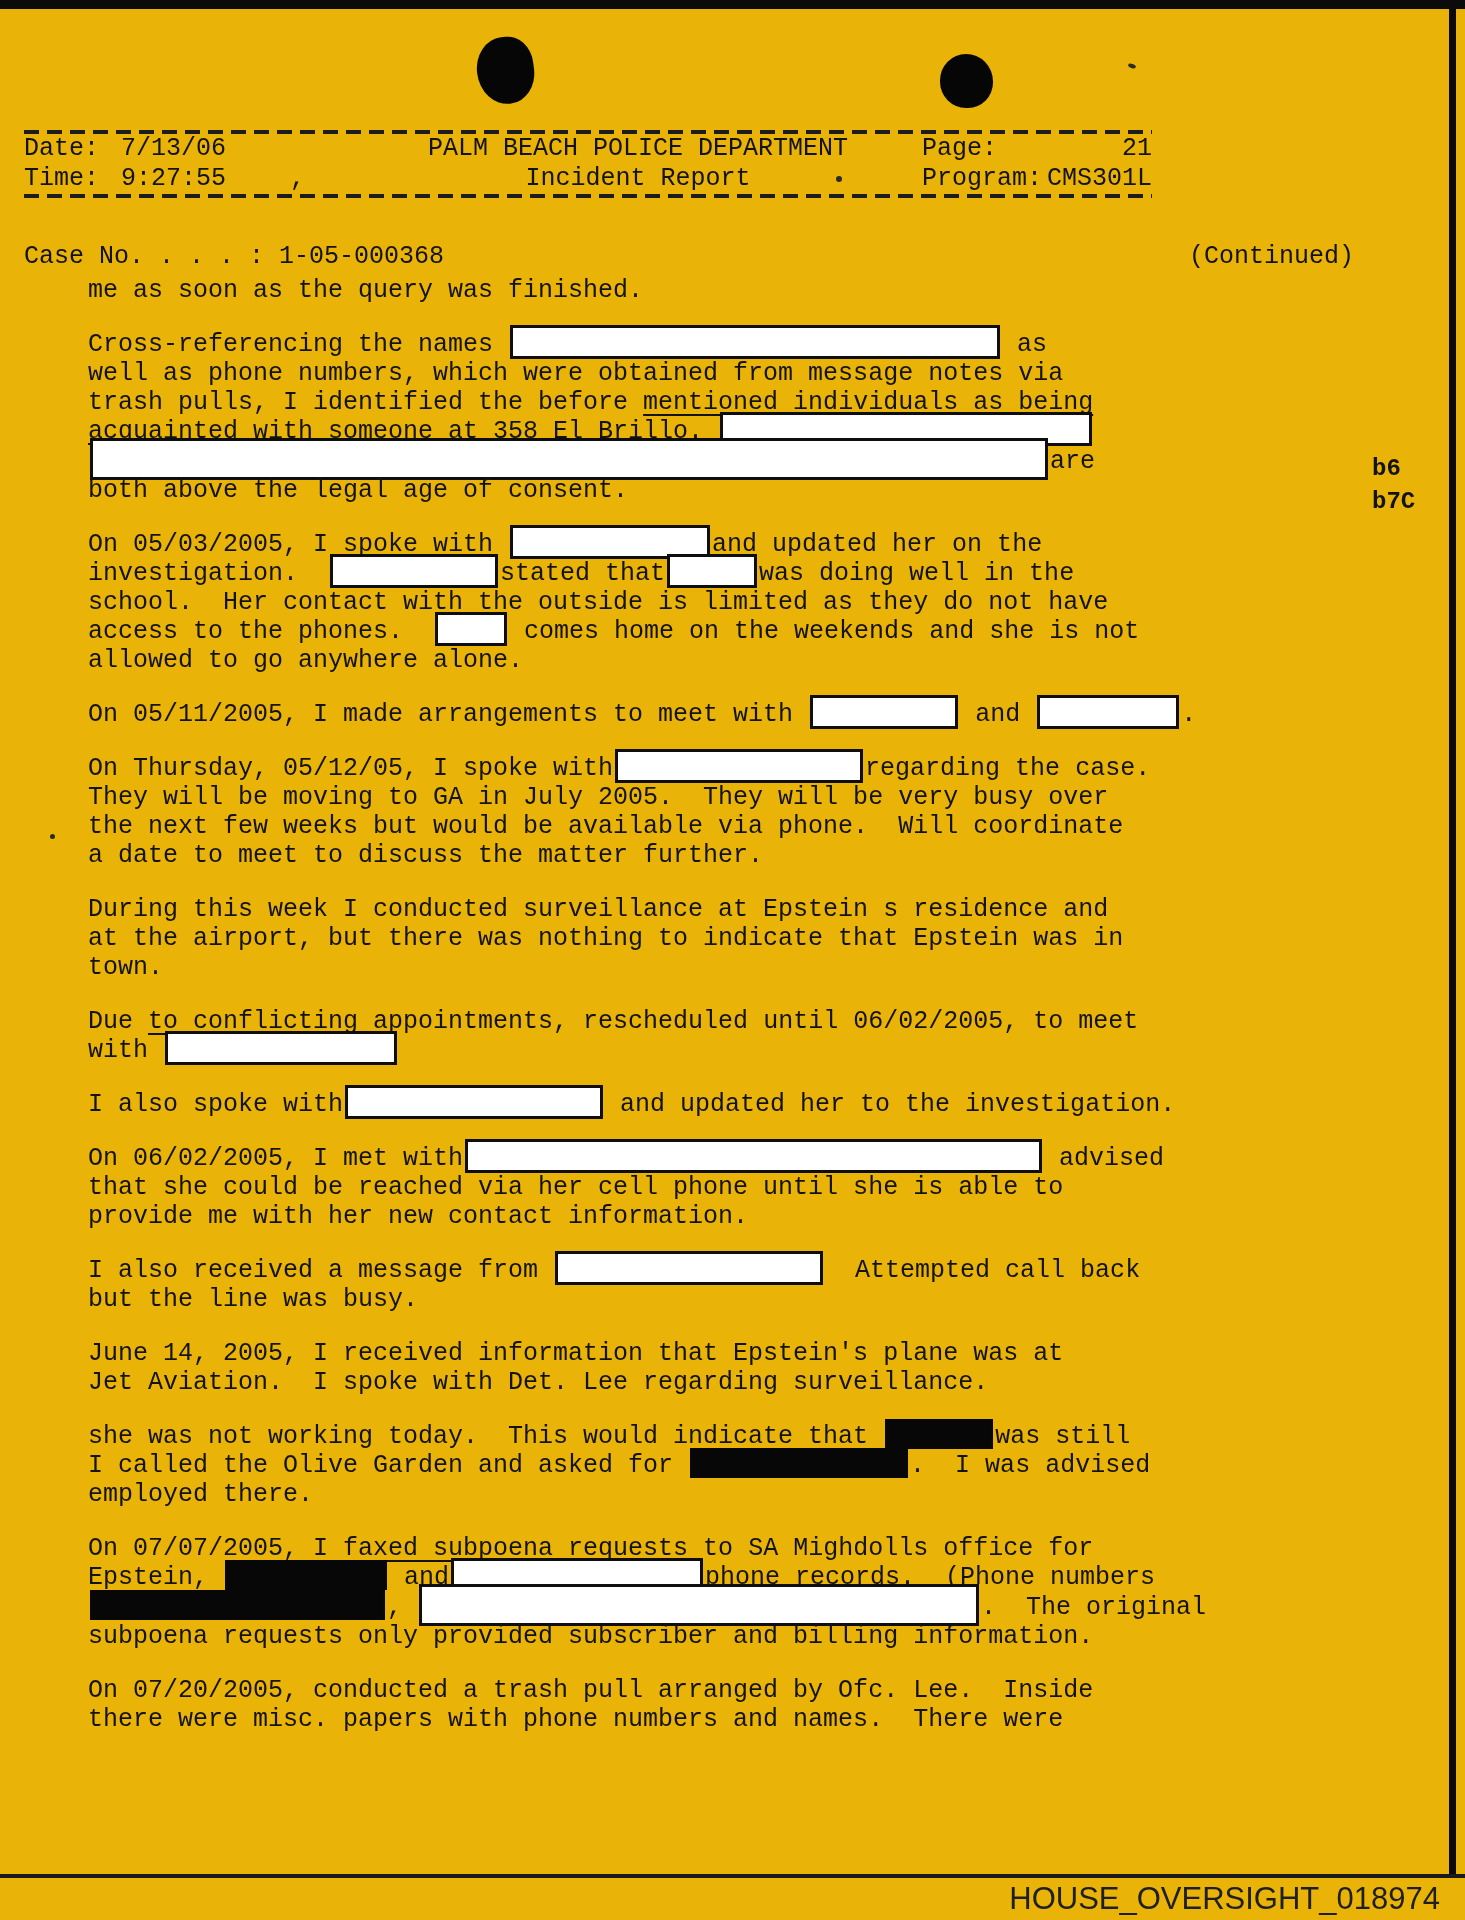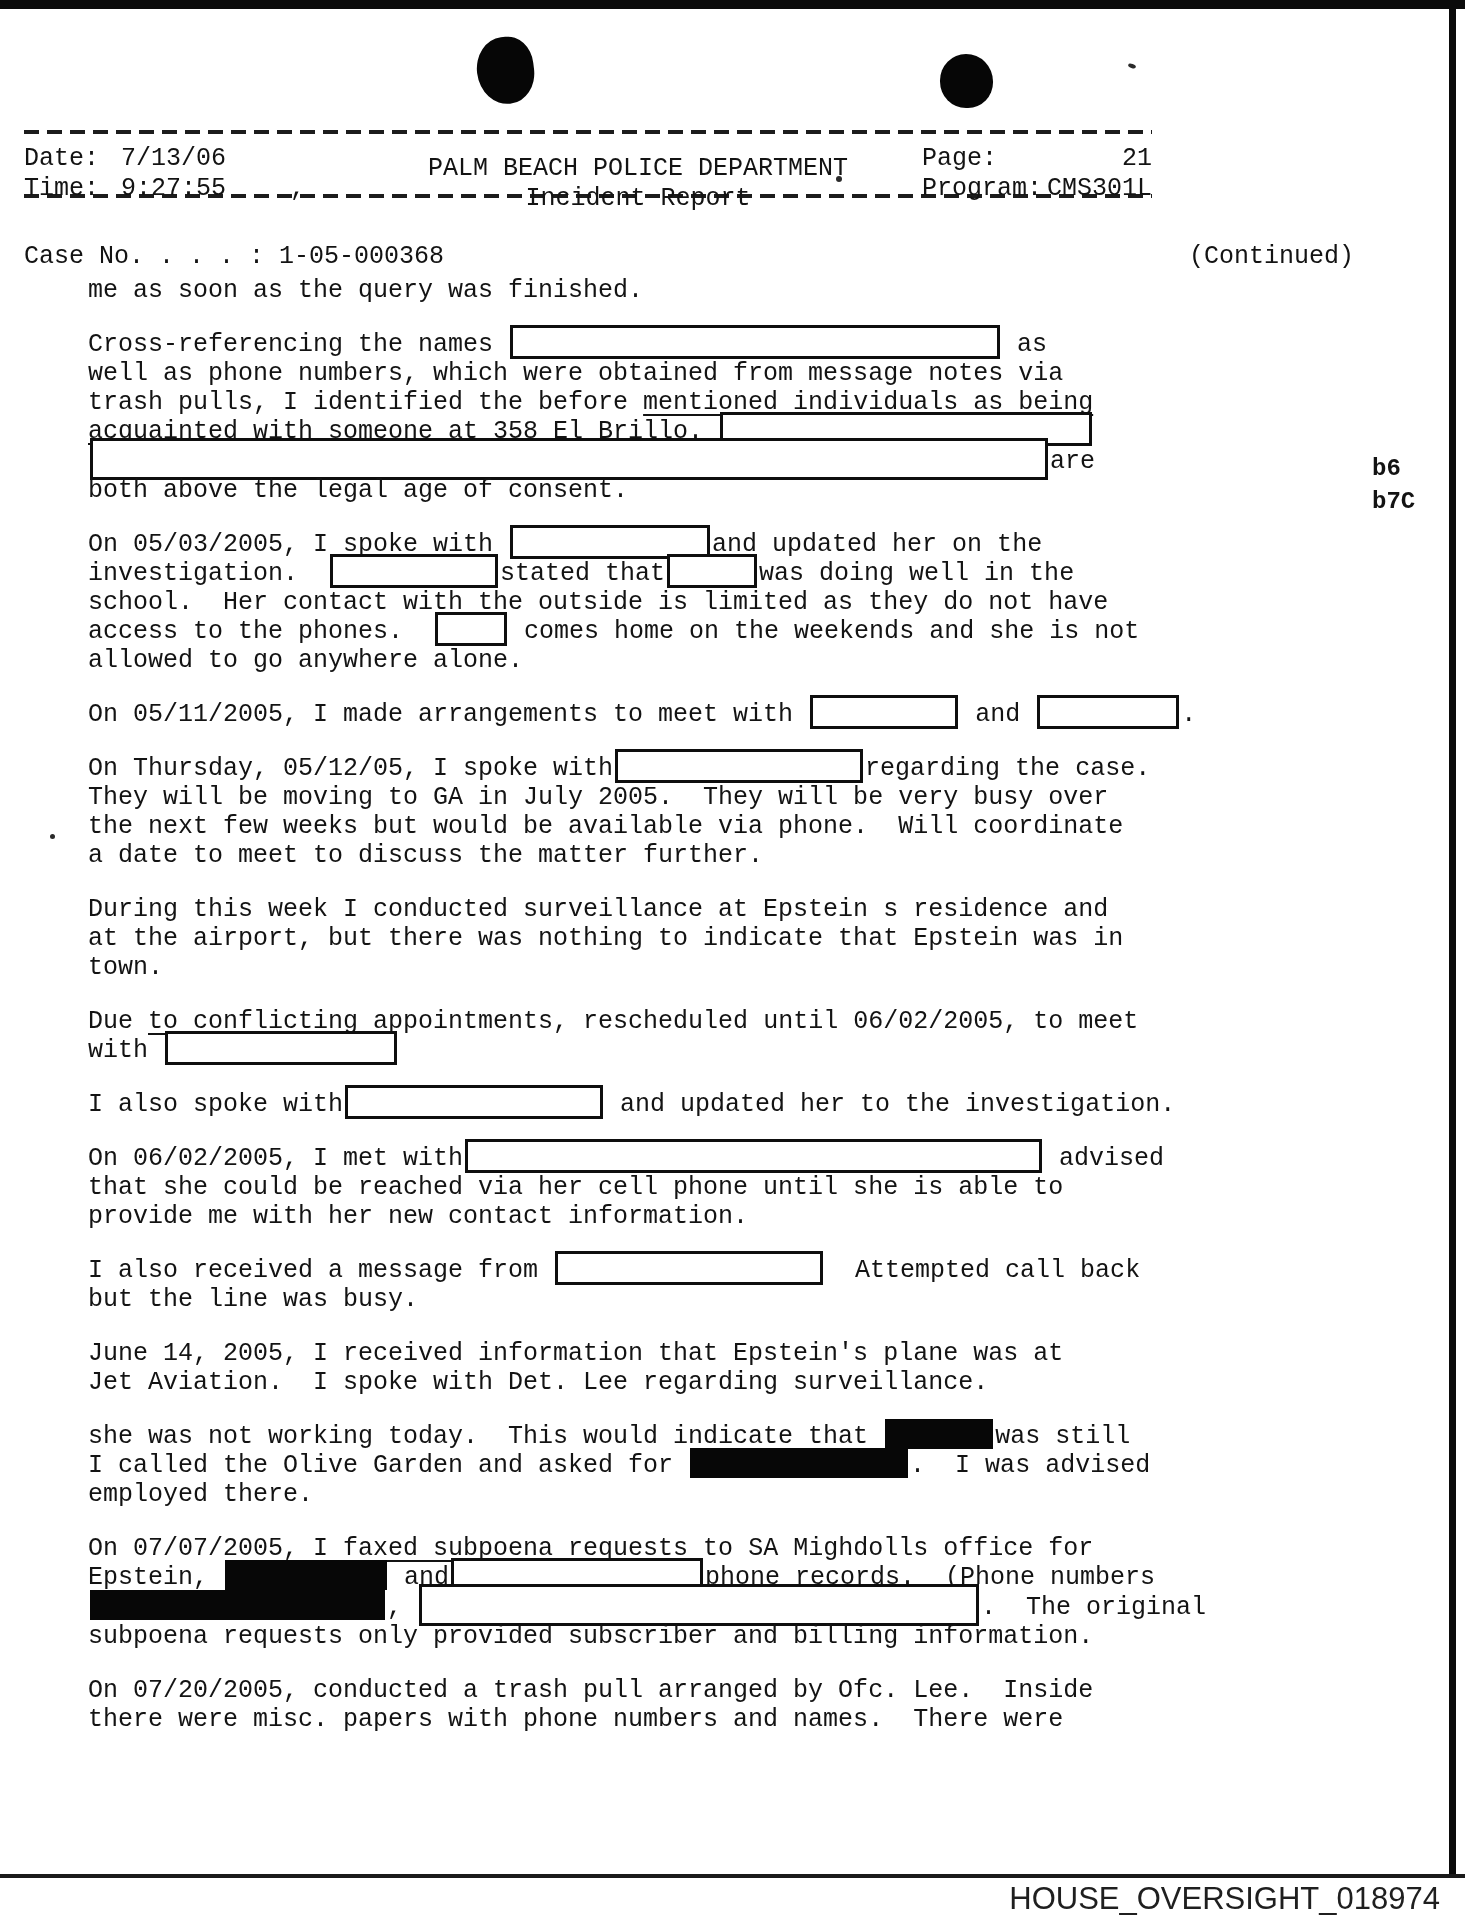--- a/index.html
+++ b/index.html
@@ -1,38 +1,38 @@
 <!DOCTYPE html>
 <html><head>
 <meta charset="utf-8">
 <style>
   html,body{margin:0;padding:0;background:#9a9a9a;}
   .page{
-    position:relative;width:1465px;height:1920px;background:#ffffff;
+    position:relative;width:1465px;height:1920px;background:#eab308;
     font-family:"Liberation Mono","DejaVu Sans Mono",monospace;
     color:#131313;overflow:hidden;
   }
   
   .border-top{position:absolute;top:0;left:0;width:1465px;height:9px;background:#0b0b0b;}
   .border-right{position:absolute;top:4px;left:1449px;width:7px;height:1872px;background:#0b0b0b;}
   .border-bottom{position:absolute;top:1874px;left:0;width:1465px;height:4px;background:#1a1a1a;}
   .punch-1{position:absolute;left:477px;top:37px;width:57px;height:67px;background:#060606;
     border-radius:52% 46% 50% 54%;transform:rotate(-7deg);}
   .punch-2{position:absolute;left:940px;top:54px;width:53px;height:54px;background:#060606;
     border-radius:50% 52% 48% 50%;}
   .speck{position:absolute;background:#2a2a2a;border-radius:50%;}
   .speck.s1{left:836px;top:176px;width:6px;height:6px;}
   .speck.s2{left:50px;top:834px;width:5px;height:5px;}
   .speck.s3{left:1128px;top:64px;width:8px;height:4px;transform:rotate(20deg);}
 
   
   .header{position:relative;margin:130px 0 0 24px;width:1128px;font-size:25px;}
   .dashed{height:4px;background:repeating-linear-gradient(90deg,#1c1c1c 0 15px,transparent 15px 23px);}
   .hrow{display:grid;grid-template-columns:330px 1fr 230px;align-items:center;height:30px;line-height:30px;}
-  .hcol-c{text-align:center;margin-top:20px;}
+  .hcol-c{text-align:center;}
   .hcol-r{display:flex;justify-content:space-between;}
   .hval{margin-left:22px;}
   .stray-comma{margin-left:64px;}
 
   
   .case-row{display:flex;justify-content:space-between;width:1330px;margin:44px 0 0 24px;
     font-size:25px;line-height:30px;}
 
   
   .report-body{margin:4px 0 0 88px;font-size:25px;}

